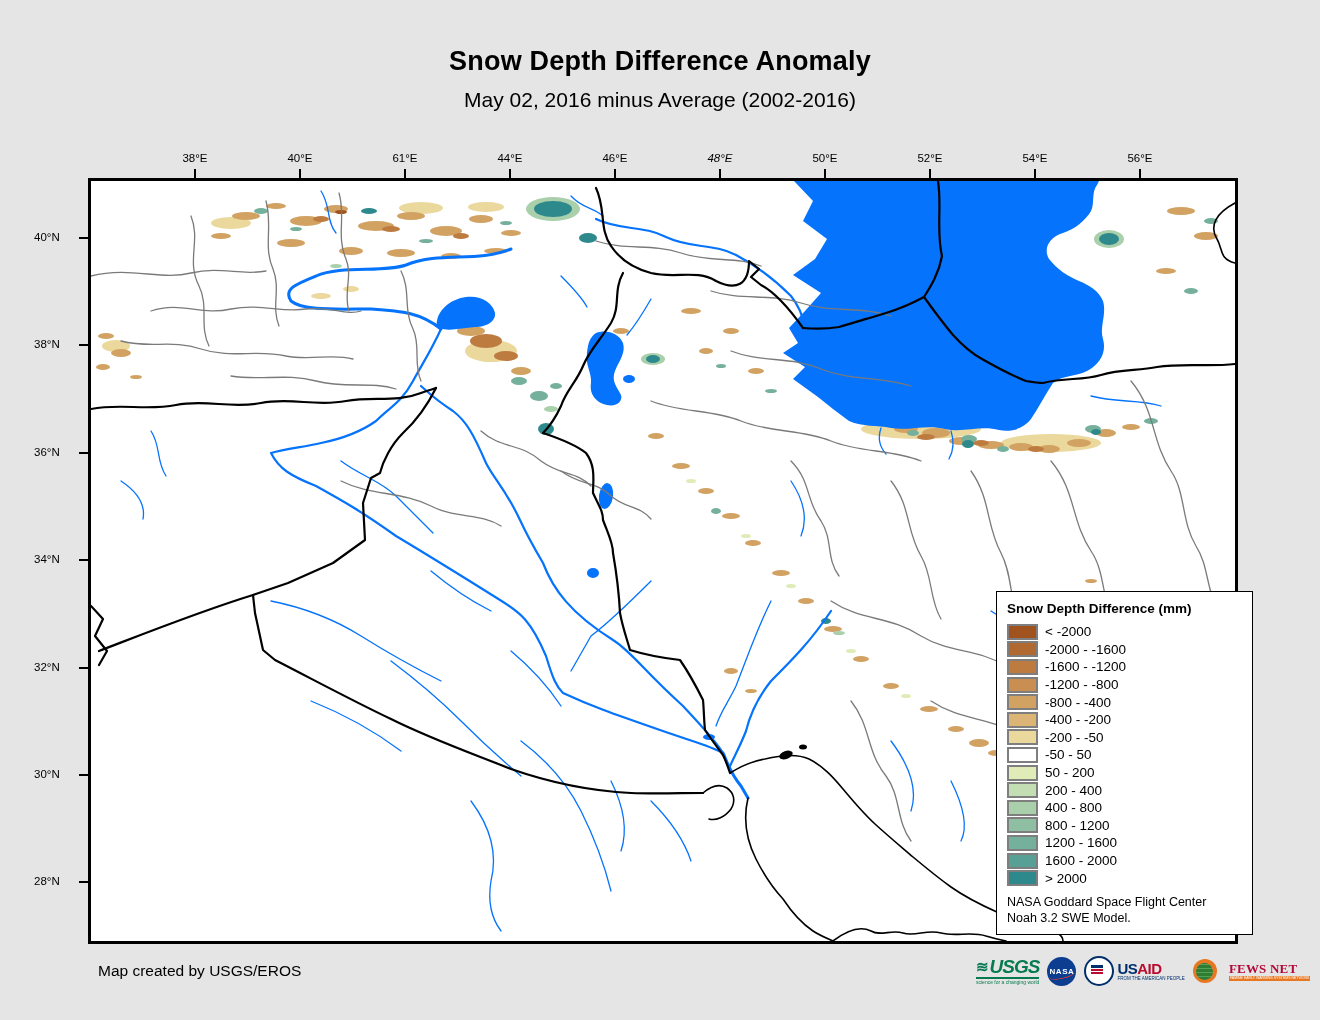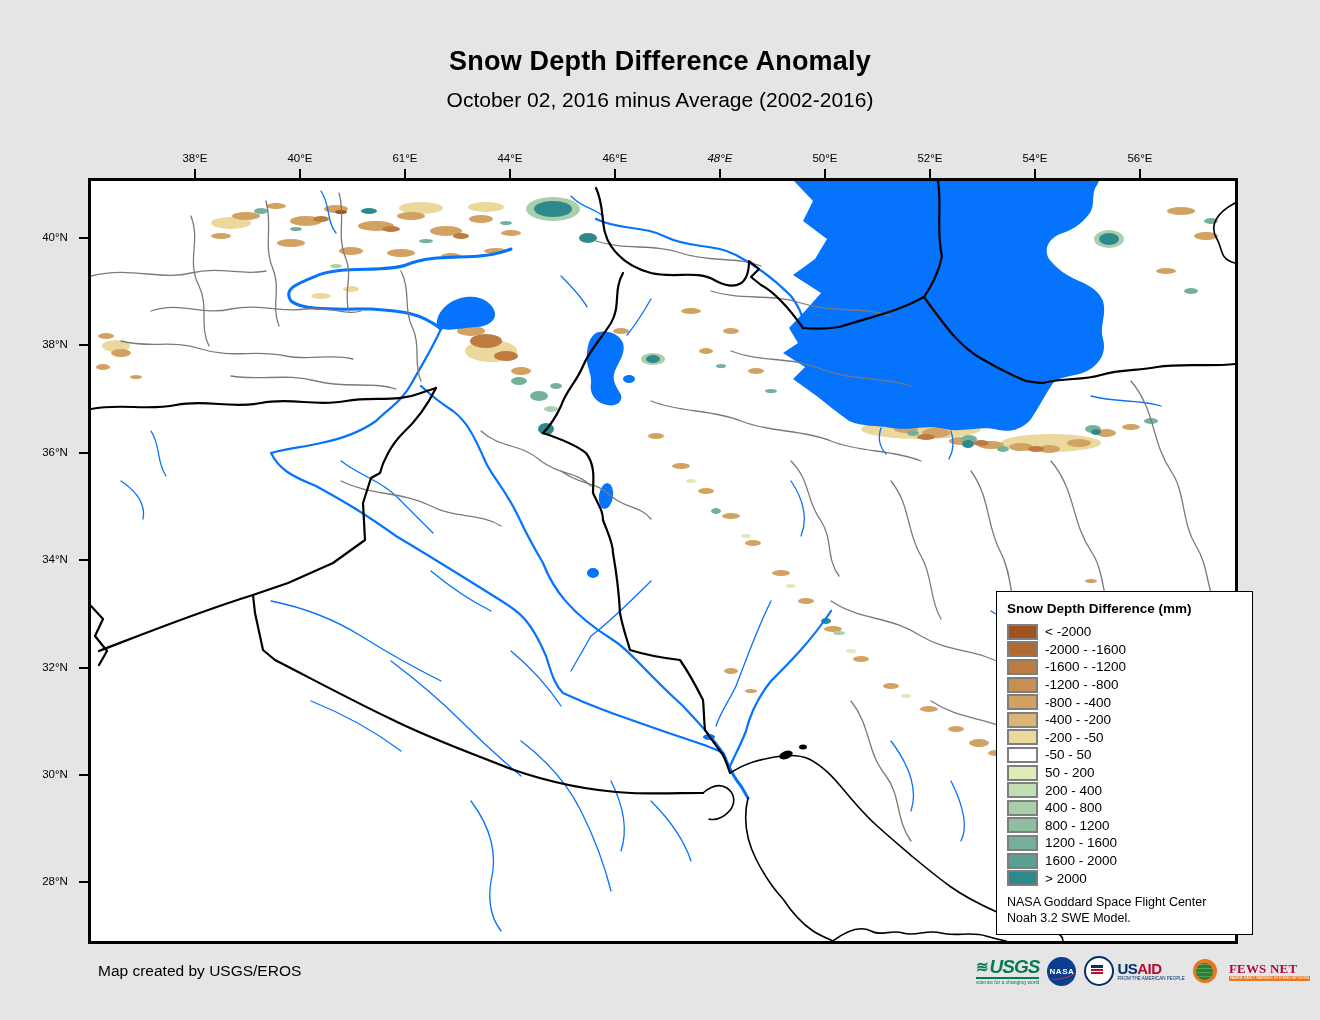--- a/index.html
+++ b/index.html
@@ -8,21 +8,21 @@
   .title{position:absolute;left:0;top:46px;width:100%;text-align:center;
          font-size:27px;font-weight:bold;letter-spacing:.2px;}
   .subtitle{position:absolute;left:0;top:88px;width:100%;text-align:center;font-size:21px;}
   .map-frame{position:absolute;left:88px;top:178px;width:1144px;height:760px;
              border:3px solid #000;box-sizing:content-box;background:#fff;}
   .map-frame svg{display:block;width:1144px;height:760px;}
   .tick-top{position:absolute;width:2px;height:9px;background:#000;}
   .tick-left{position:absolute;width:9px;height:2px;background:#000;}
   .lab-top{position:absolute;width:60px;margin-left:-30px;text-align:center;
            font-size:11.5px;}
-  .lab-left{position:absolute;width:42px;text-align:center;font-size:11.5px;}
+  .lab-left{position:absolute;width:42px;text-align:left;font-size:11.5px;}
   
   .legend{position:absolute;left:905px;top:410px;width:257px;background:#fff;
           border:1.5px solid #000;box-sizing:border-box;padding:9px 10px 8px 10px;}
   .legend-title{font-size:13.5px;font-weight:bold;margin-bottom:7px;}
   .legend-row{display:flex;align-items:center;height:17.6px;}
   .swatch{width:27px;height:12px;border:2px solid #7E7E7E;flex:0 0 auto;}
   .legend-label{font-size:13.5px;margin-left:7px;white-space:nowrap;}
   .legend-note{font-size:12.5px;margin-top:8px;line-height:1.25;}
   
   .credit{position:absolute;left:98px;top:962px;font-size:15.5px;}
@@ -66,21 +66,21 @@
   .border-thin{fill:none;stroke:#000;stroke-width:1.6;stroke-linejoin:round;stroke-linecap:round;}
   .admin{fill:none;stroke:#7A7A7A;stroke-width:1.3;stroke-linejoin:round;stroke-linecap:round;}
   .p{fill:var(--lc6);} .t{fill:var(--lc4);} .b{fill:var(--lc2);} .d{fill:var(--lc0);}
   .g{fill:var(--lc8);} .G{fill:var(--lc10);} .c{fill:var(--lc12);} .C{fill:var(--lc14);}
 </style>
 </head>
 <body>
 
 <div class="page">
   <div class="title">Snow Depth Difference Anomaly</div>
-  <div class="subtitle">October 02, 2016 minus Average (2002-2016)</div>
+  <div class="subtitle">May 02, 2016 minus Average (2002-2016)</div>
 
   <div id="axis-layer">
       <div class="tick-top" style="left: 194px; top: 169px;"></div>
       <div class="lab-top" style="left: 195px; top: 152px;">38°E</div>
       <div class="tick-top" style="left: 299px; top: 169px;"></div>
       <div class="lab-top" style="left: 300px; top: 152px;">40°E</div>
       <div class="tick-top" style="left: 404px; top: 169px;"></div>
       <div class="lab-top" style="left: 405px; top: 152px;">61°E</div>
       <div class="tick-top" style="left: 509px; top: 169px;"></div>
       <div class="lab-top" style="left: 510px; top: 152px;">44°E</div>

